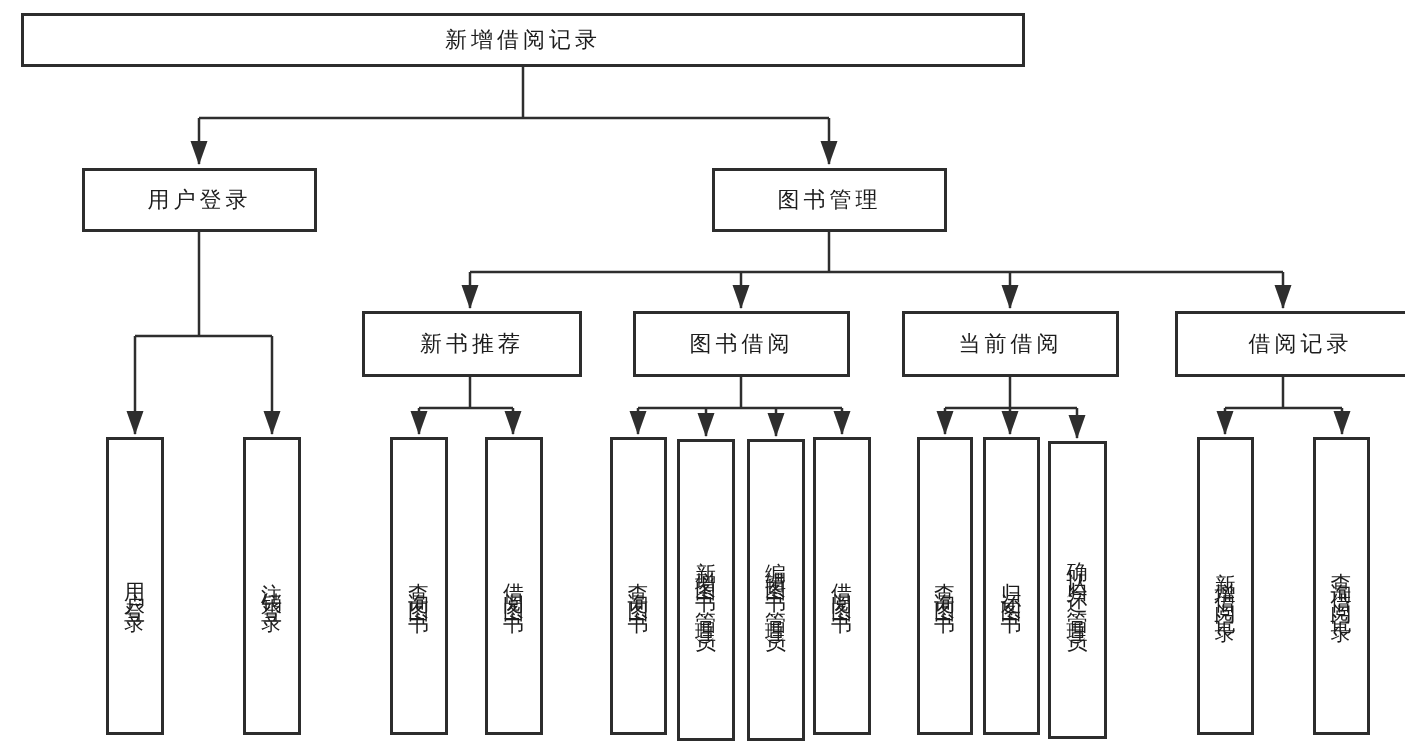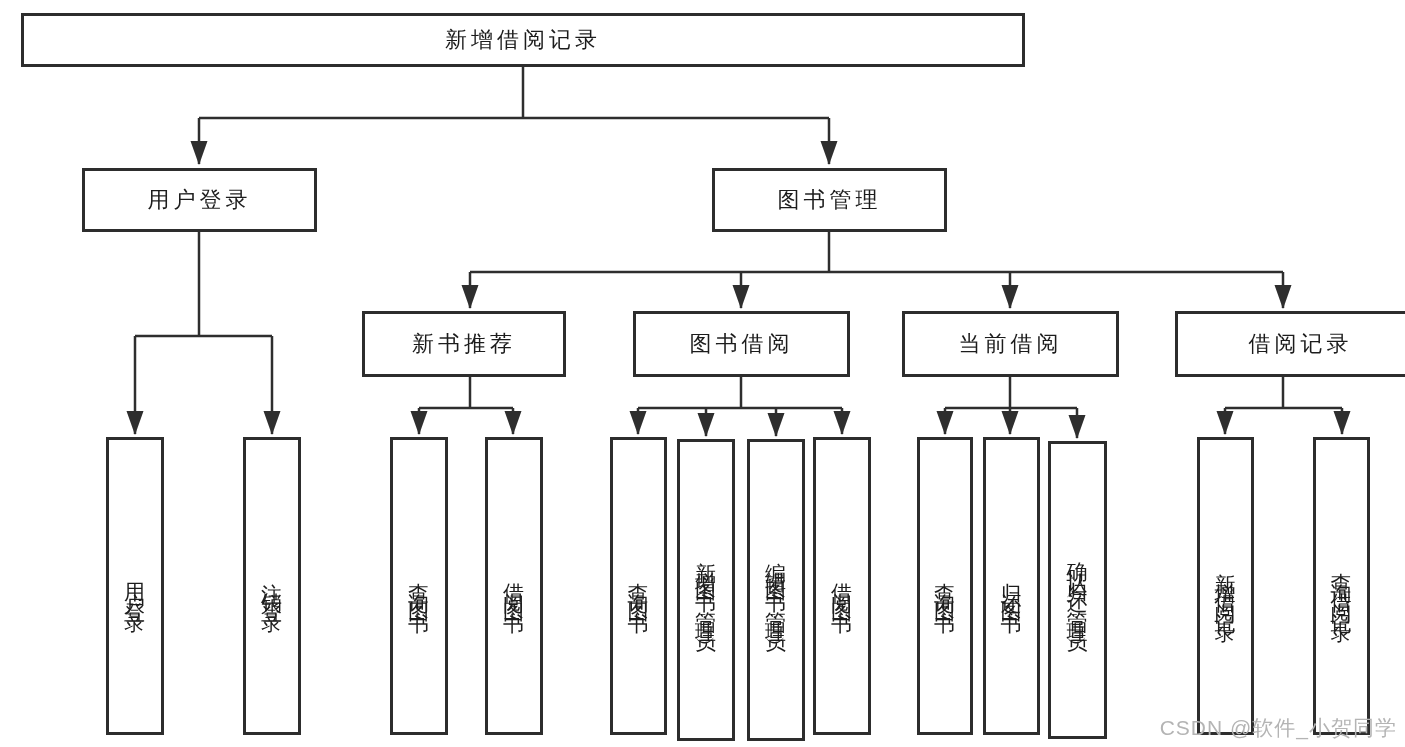--- a/index.html
+++ b/index.html
@@ -80,21 +80,21 @@
     <span class="lbl">新增借阅记录</span>
   </div>
 
   <div class="node h" style="left:82px;top:168px;width:235px;height:64px">
     <span class="lbl">用户登录</span>
   </div>
   <div class="node h" style="left:712px;top:168px;width:235px;height:64px">
     <span class="lbl">图书管理</span>
   </div>
 
-  <div class="node h" style="left:362px;top:311px;width:204px;height:66px">
+  <div class="node h" style="left:362px;top:311px;width:220px;height:66px">
     <span class="lbl">新书推荐</span>
   </div>
   <div class="node h" style="left:902px;top:311px;width:217px;height:66px">
     <span class="lbl">当前借阅</span>
   </div>
   <div class="node h" style="left:633px;top:311px;width:217px;height:66px">
     <span class="lbl">图书借阅</span>
   </div>
   <div class="node h" style="left:1175px;top:311px;width:251px;height:66px">
     <span class="lbl">借阅记录</span>
@@ -137,14 +137,13 @@
     <span class="lbl">确认归还（管理员）</span>
   </div>
 
   <div class="node v" style="left:1197px;top:437px;width:57px;height:298px">
     <span class="lbl">新增借阅记录</span>
   </div>
   <div class="node v" style="left:1313px;top:437px;width:57px;height:298px">
     <span class="lbl">查询借阅记录</span>
   </div>
 
-  <div class="watermark">CSDN @软件_小贺同学</div>
 </div>
 
 </body></html>

